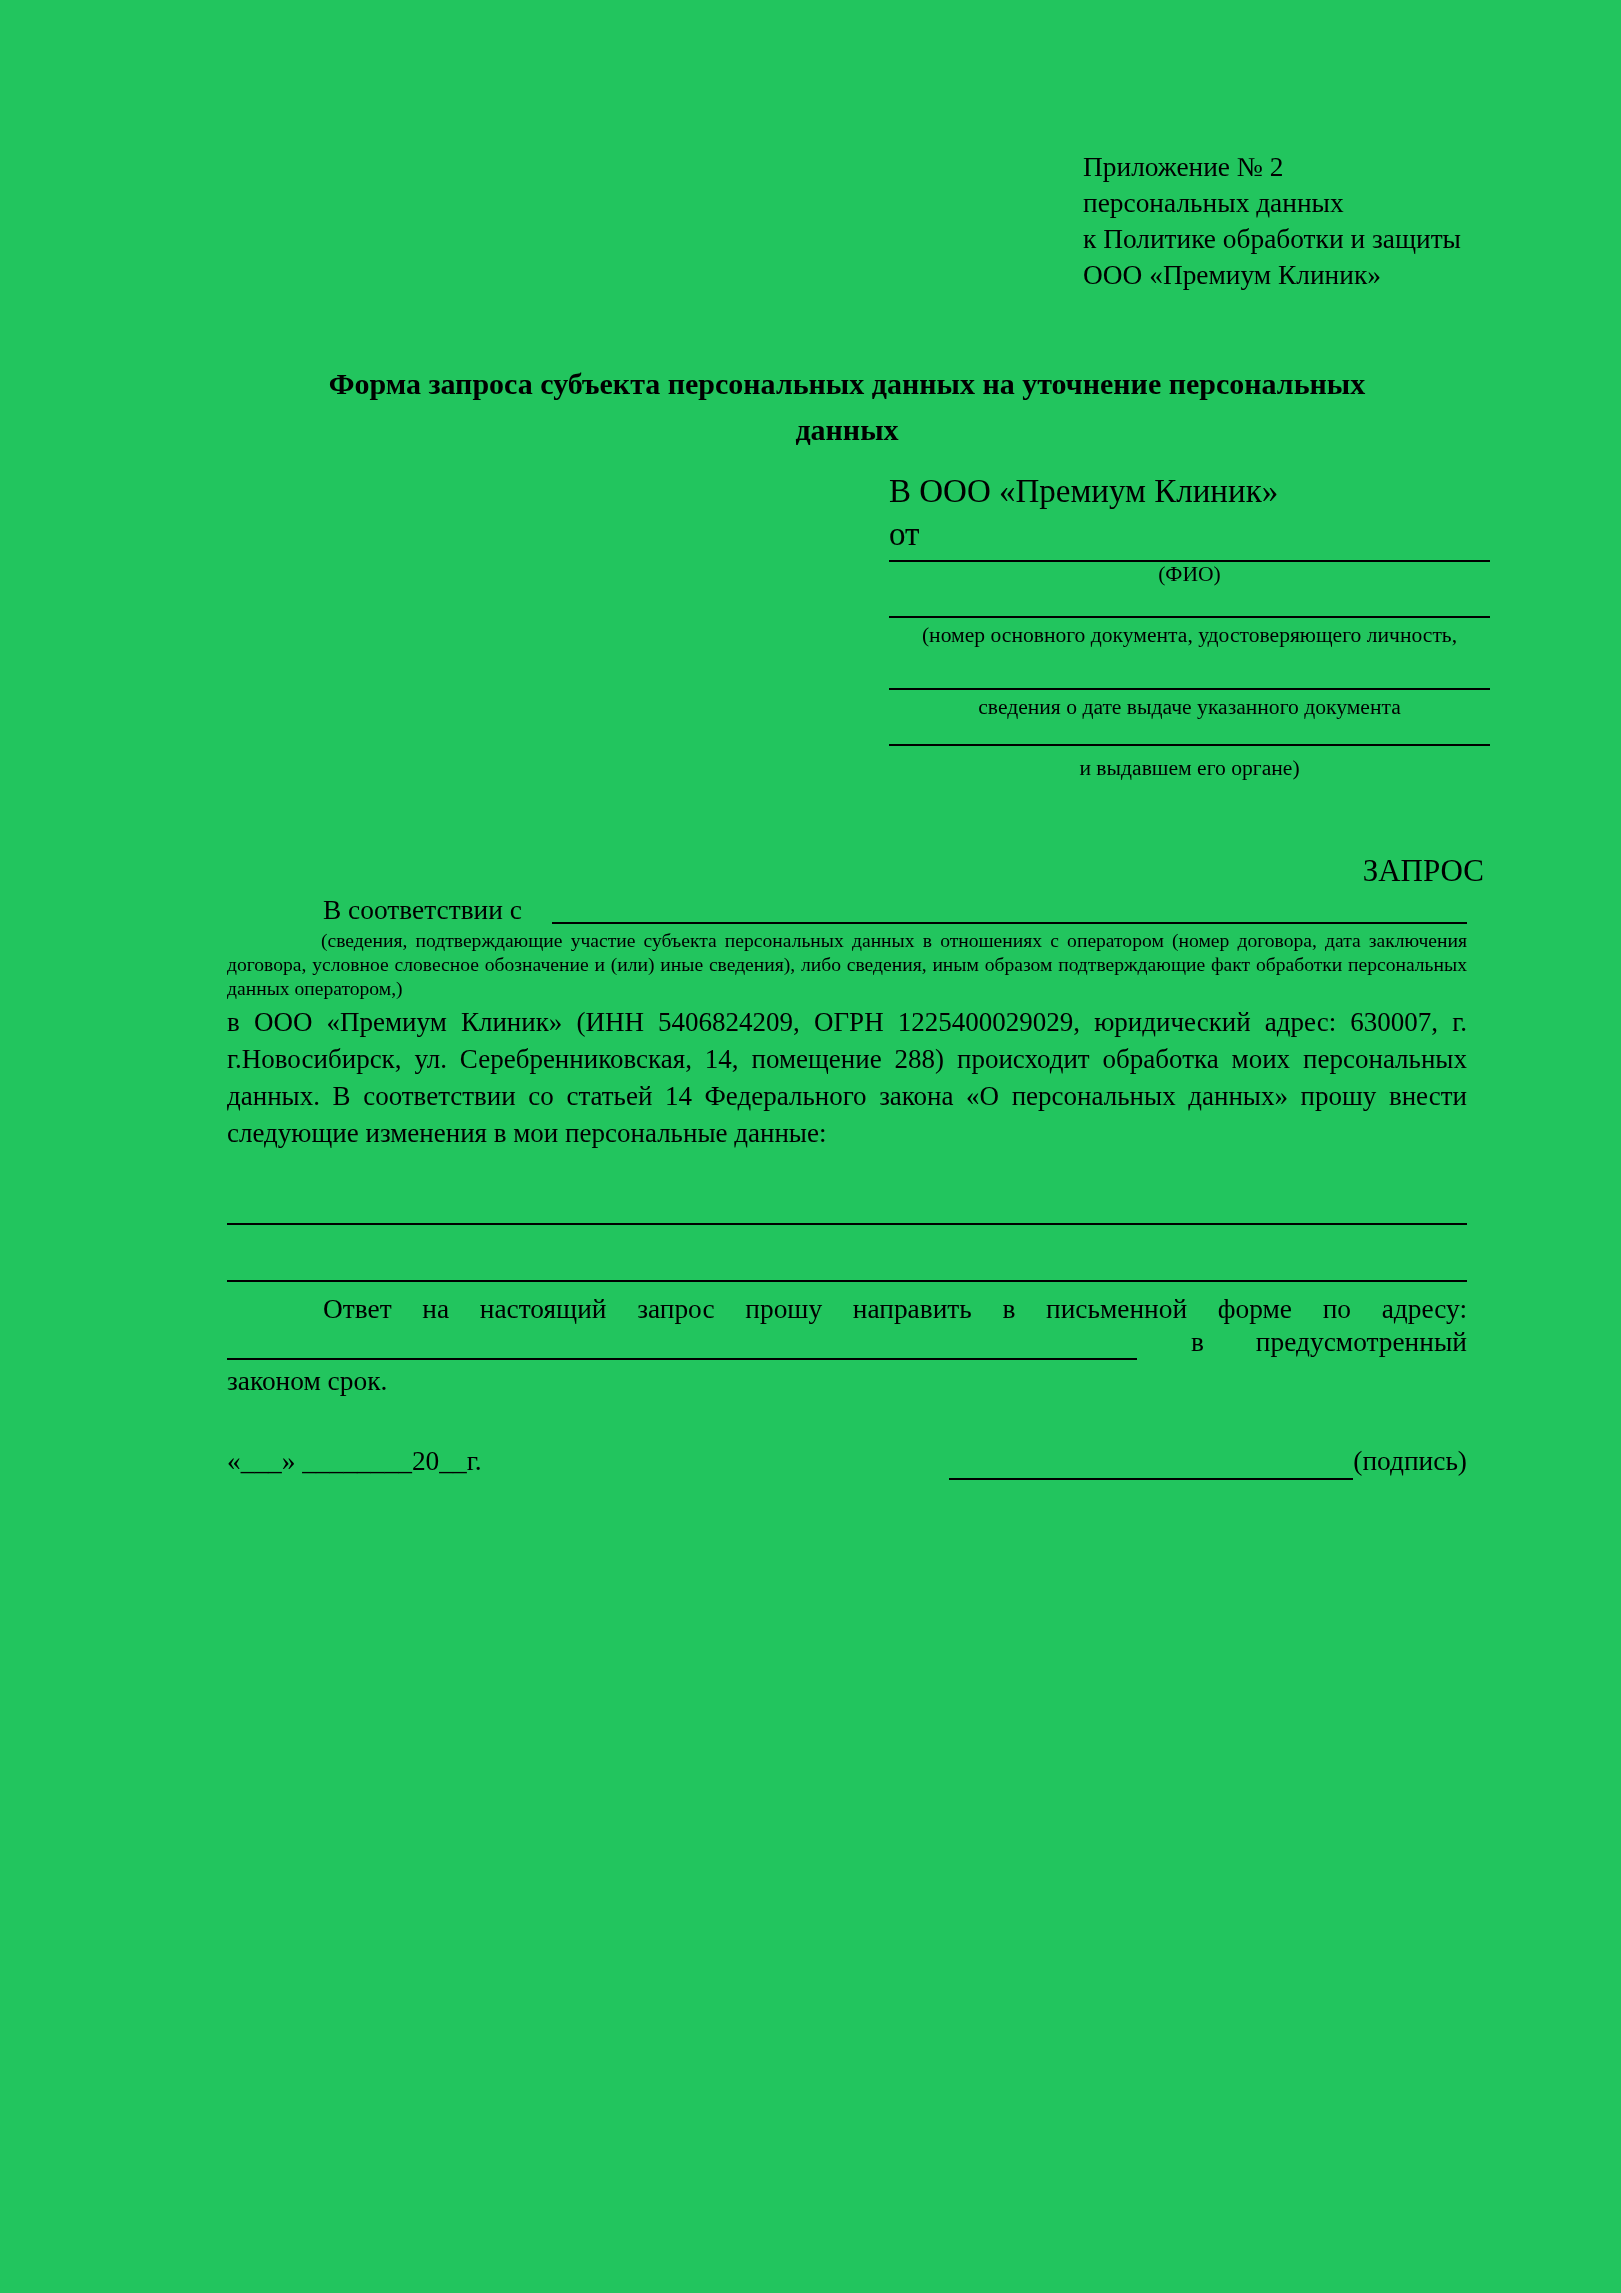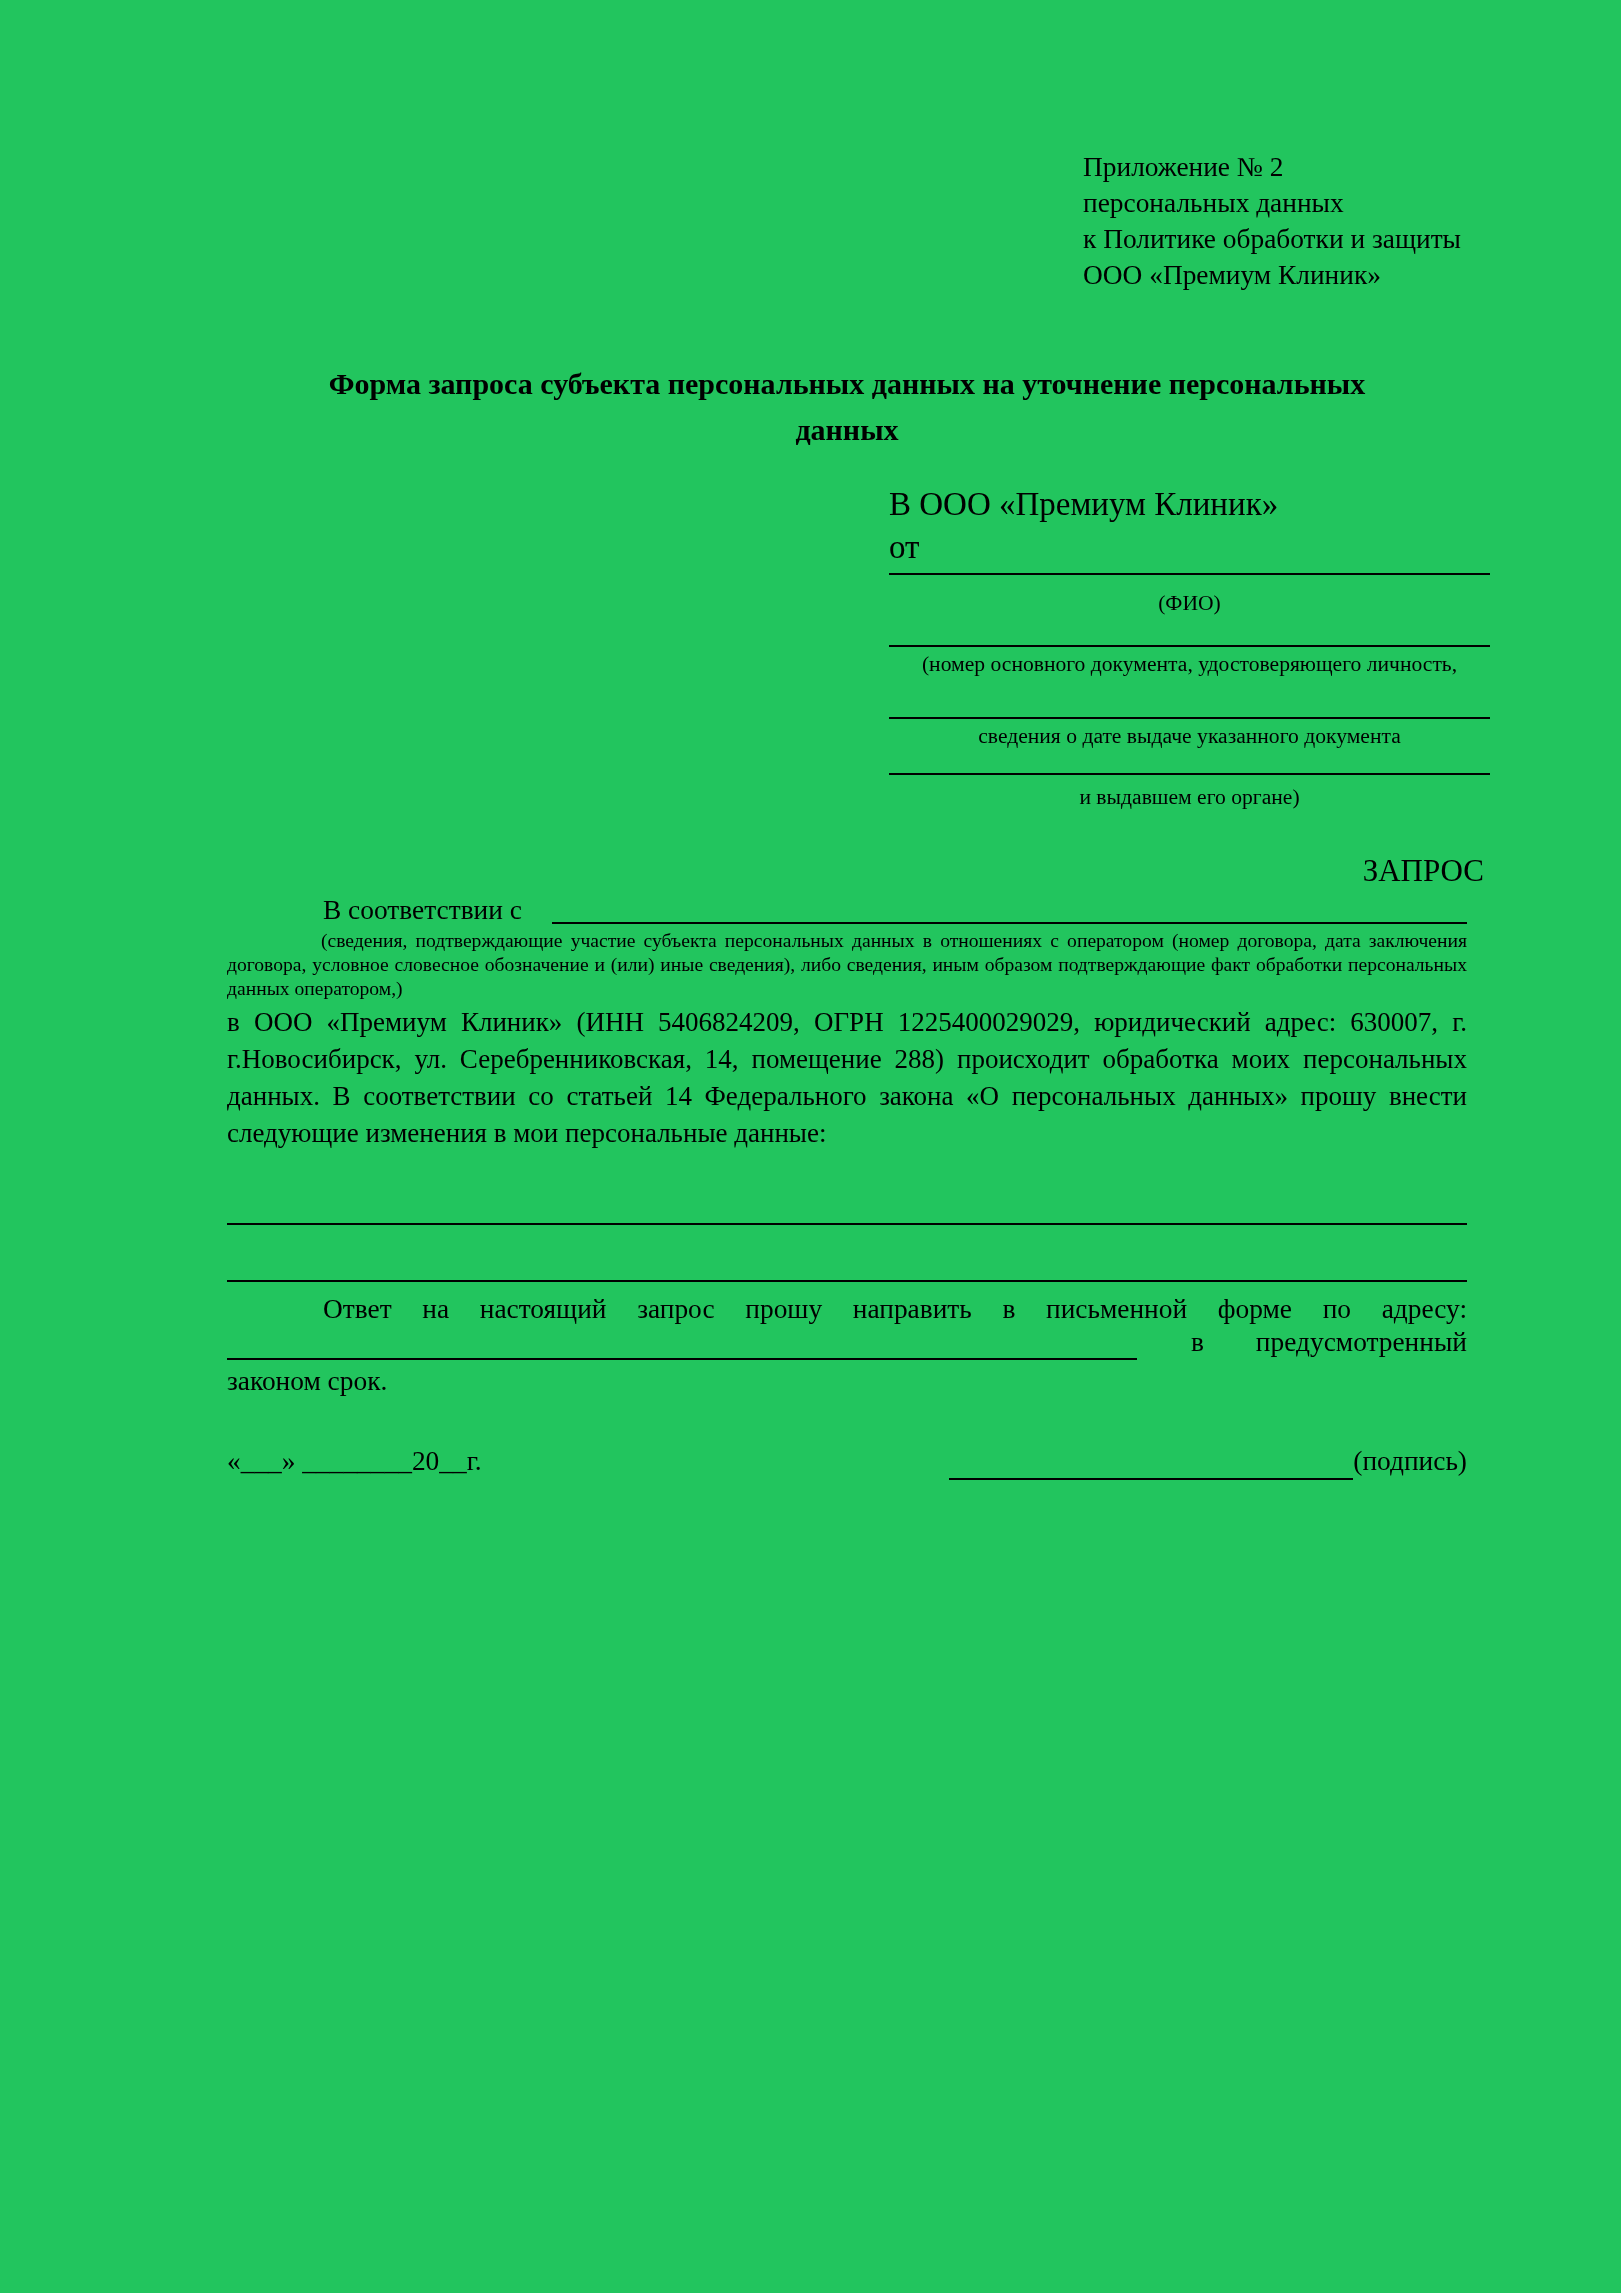--- a/index.html
+++ b/index.html
@@ -28,33 +28,33 @@
   
   .doc-title {
     left: 227px; top: 361px; width: 1240px;
     font-size: 30px; font-weight: bold; line-height: 46px;
     text-align: center;
   }
   .doc-title .inner { display:block; margin: 0 auto; max-width: 1117px; }
 
   
   .addressee {
-    left: 889px; top: 483px; width: 601px;
+    left: 889px; top: 470px; width: 601px;
     font-size: 33px; line-height: 43px;
   }
   .addressee .rule {
     border-bottom: 2px solid #000;
     height: 0;
   }
   .addressee .caption {
     font-size: 21.6px; line-height: 25.5px;
     text-align: center;
   }
   .rule-1 { margin-top: 3.9px; }
-  .cap-1  { margin-top: 16px; }
+  .cap-1  { margin-top: 0; }
   .rule-2 { margin-top: 29px; }
   .cap-2  { margin-top: 4.9px; }
   .rule-3 { margin-top: 39px; }
   .cap-3  { margin-top: 4.9px; }
   .rule-4 { margin-top: 23.5px; }
   .cap-4  { margin-top: 10.8px; }
 
   
   .request-heading {
     left: 244px; top: 851px; width: 1240px;

